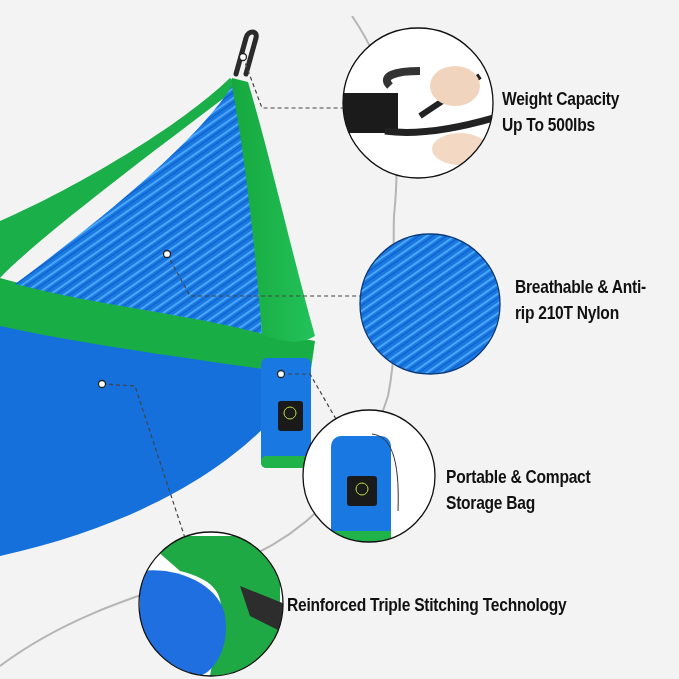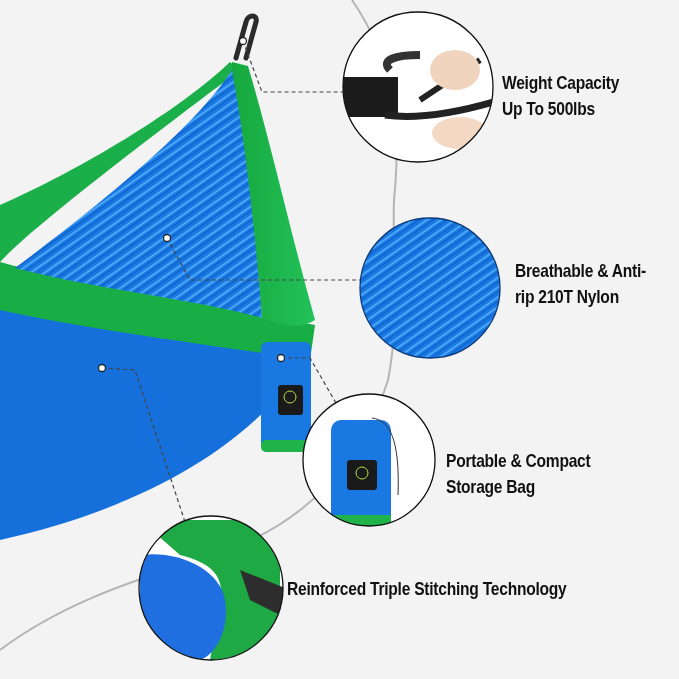--- a/index.html
+++ b/index.html
@@ -1,17 +1,17 @@
 <!DOCTYPE html>
 <html><head>
 <meta charset="utf-8">
 <style>
   html, body { margin:0; padding:0; }
   body { width:679px; height:679px; background:#f3f3f3; position:relative; overflow:hidden; font-family:"Liberation Sans", sans-serif; }
-  .stage { position:absolute; left:0; top:0; width:679px; height:500px; }
+  .stage { position:absolute; left:0; top:16px; width:679px; height:500px; }
   svg.art { position:absolute; left:0; top:0; }
   .label { position:absolute; color:#111; font-family:"Liberation Sans", sans-serif; font-weight:bold; font-size:19px; line-height:26px; letter-spacing:-0.3px; transform:scaleX(0.82); transform-origin:left top; white-space:nowrap; }
   .label span { display:block; }
 </style>
 </head>
 <body>
 
 <div class="stage">
 
 <svg class="art" width="679" height="679" viewBox="0 0 679 679">

